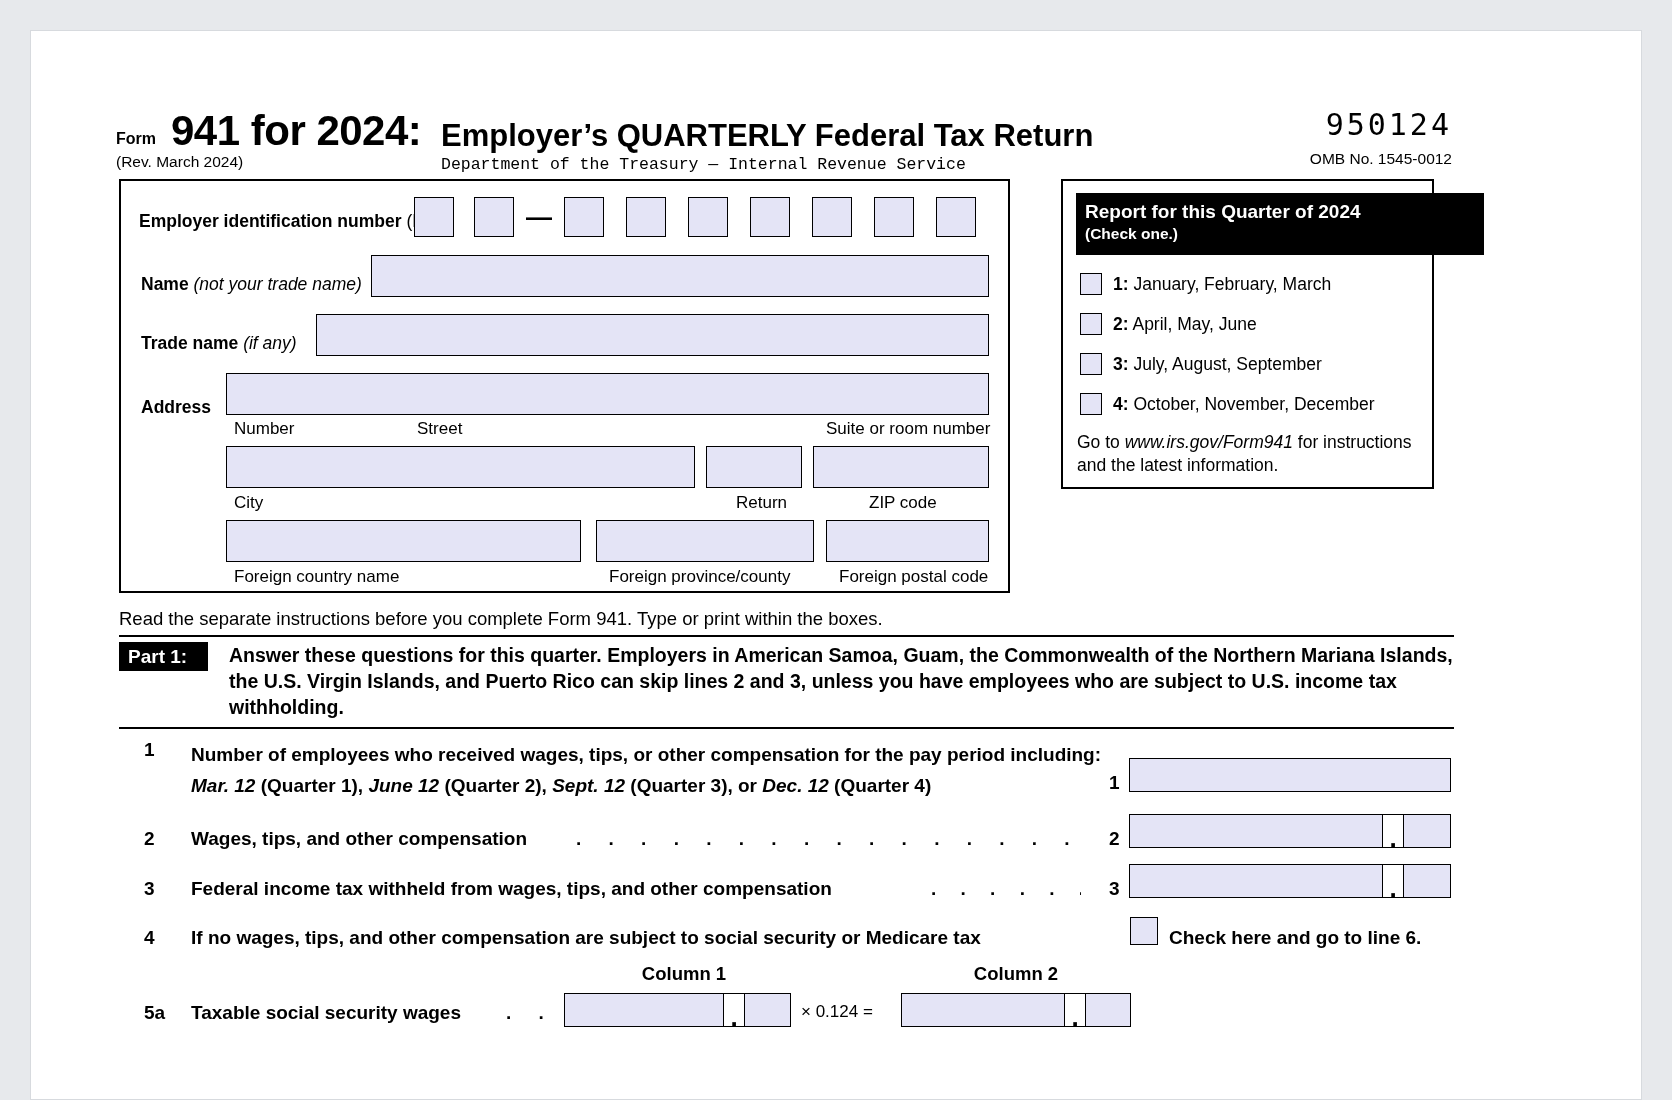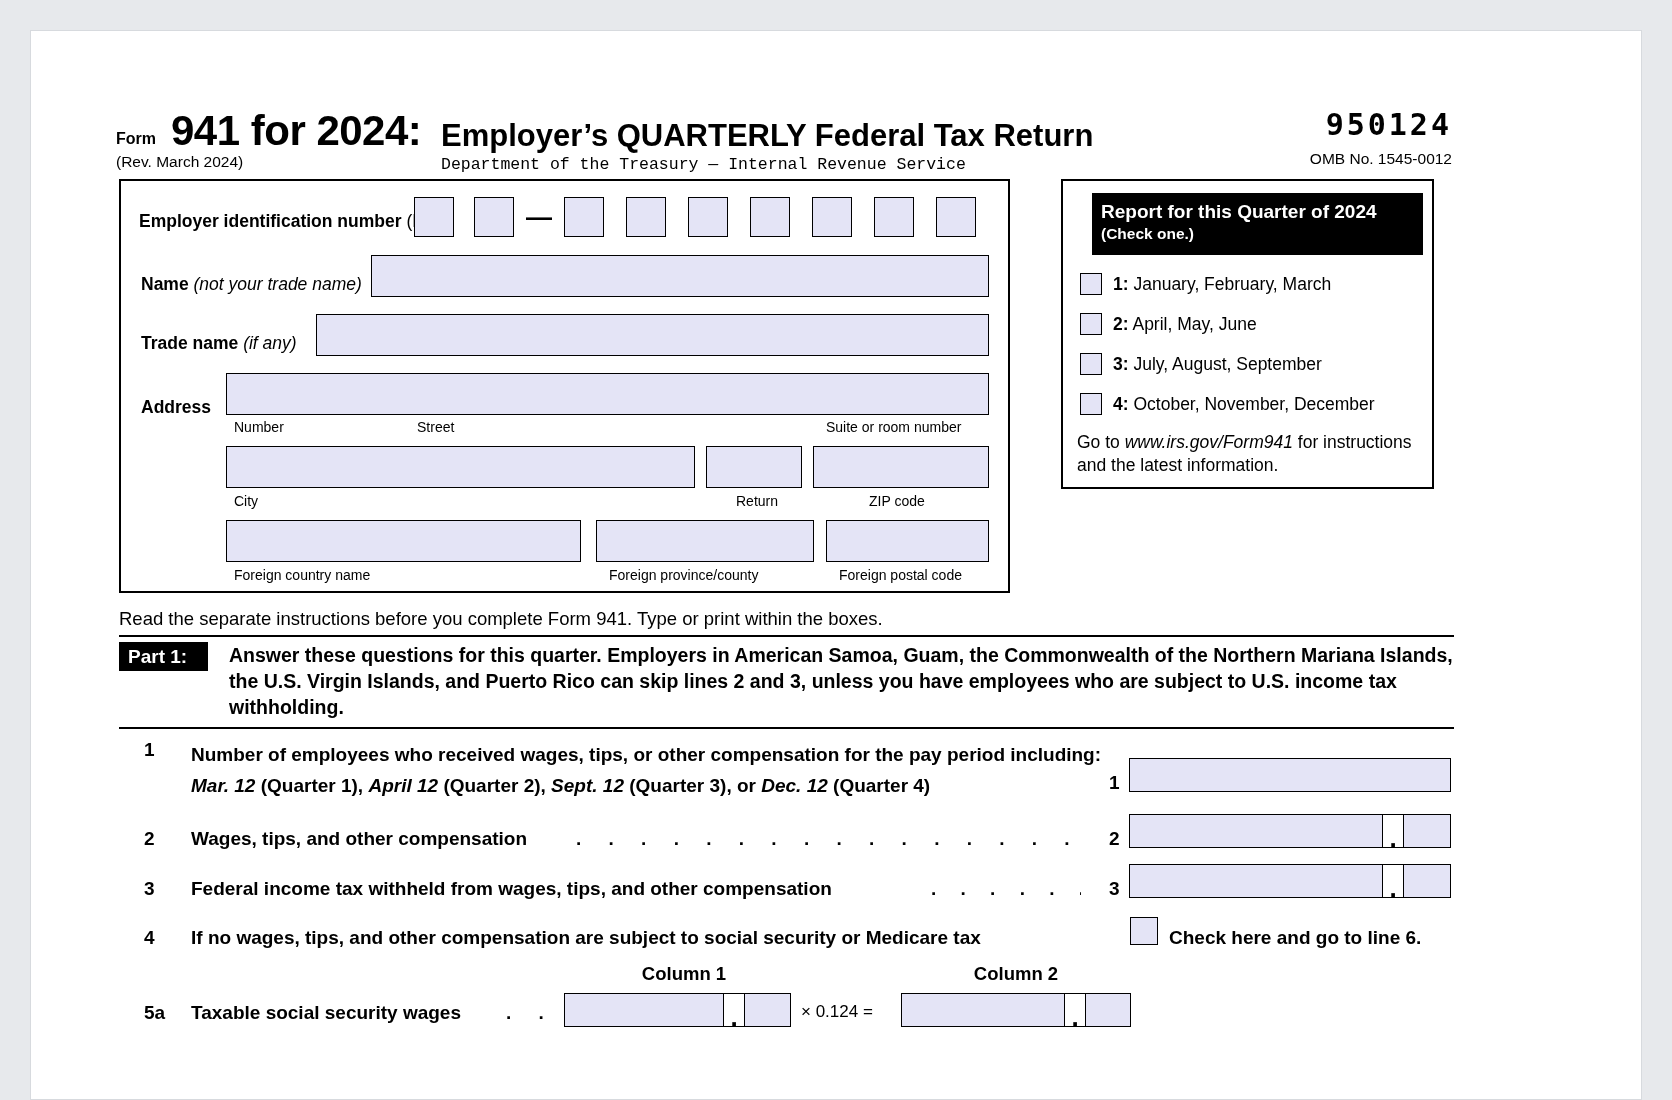--- a/index.html
+++ b/index.html
@@ -18,30 +18,30 @@
   .b{font-weight:bold;}
   .i{font-style:italic;}
   .bi{font-weight:bold;font-style:italic;}
 
   
   .form-word{font-size:16px;font-weight:bold;}
   .rev{font-size:15.5px;}
   .form-big{font-size:42px;font-weight:bold;letter-spacing:-0.5px;}
   .form-title{font-size:31px;font-weight:bold;}
   .dept{font-size:16.5px;font-family:Liberation Mono, monospace;}
-  .barcode{font-family:"DejaVu Sans Mono", monospace;font-size:30px;font-weight:bold;letter-spacing:3px;text-align:center;}
+  .barcode{font-family:"DejaVu Sans Mono", monospace;font-size:30px;font-weight:normal;letter-spacing:3px;text-align:center;}
   .omb{font-size:15.5px;text-align:right;}
 
   
   .frame{border:2px solid #000;background:#fff;}
   .field{background:var(--fill);border:1.5px solid #000;}
   .ein{width:40px;height:40px;}
   .ein-dash{width:50px;text-align:center;font-weight:bold;font-size:26px;line-height:40px;}
   .lbl{font-size:17.5px;white-space:nowrap;}
-  .sub{font-size:14px;white-space:nowrap;text-align:center;}
+  .sub{font-size:17px;white-space:nowrap;text-align:center;}
 
   
   .band{background:#000;color:#fff;}
   .band-title{font-size:19px;font-weight:bold;padding:8px 9px 0 9px;white-space:nowrap;}
   .band-sub{font-size:15.5px;font-weight:bold;padding:2px 9px 0 9px;}
   .cb{background:var(--fill);border:1.5px solid #000;}
   .q-opt{font-size:17.5px;white-space:nowrap;}
   .goto{font-size:17.5px;line-height:23px;}
 
   
@@ -124,21 +124,21 @@
     <div class="abs sub" style="left:838px;top:462px">ZIP code</div>
 
     <div class="abs field" style="left:195px;top:489px;width:355px;height:42px"></div>
     <div class="abs field" style="left:565px;top:489px;width:218px;height:42px"></div>
     <div class="abs field" style="left:795px;top:489px;width:163px;height:42px"></div>
     <div class="abs sub" style="left:203px;top:536px">Foreign country name</div>
     <div class="abs sub" style="left:578px;top:536px">Foreign province/county</div>
     <div class="abs sub" style="left:808px;top:536px">Foreign postal code</div>
 
     <div class="abs frame" style="left:1030px;top:148px;width:373px;height:310px">
-      <div class="abs band" style="left:29px;top:12px;width:331px;height:62px">
+      <div class="abs band" style="left:13px;top:12px;width:408px;height:62px">
         <div class="band-title">Report for this Quarter of 2024</div>
         <div class="band-sub">(Check one.)</div>
       </div>
 
       <div class="abs cb" style="left:17px;top:92px;width:22px;height:22px"></div>
       <div class="abs q-opt" style="left:50px;top:93px">
         <span class="b">1:</span>
         <span>January, February, March</span>
       </div>
 
@@ -167,21 +167,21 @@
 
     <div class="abs read-note" style="left:88px;top:577px">Read the separate instructions before you complete Form 941. Type or print within the boxes.</div>
     <div class="abs rule" style="left:88px;top:604px;width:1335px;height:2px"></div>
 
     <div class="abs part-badge" style="left:88px;top:611px;width:89px;height:29px">Part 1:</div>
     <div class="abs part-head" style="left:198px;top:611px;width:1233px">Answer these questions for this quarter. Employers in American Samoa, Guam, the Commonwealth of the Northern Mariana Islands, the U.S. Virgin Islands, and Puerto Rico can skip lines 2 and 3, unless you have employees who are subject to U.S. income tax withholding.</div>
     <div class="abs rule" style="left:88px;top:696px;width:1335px;height:2px"></div>
 
     <div class="abs lnum" style="left:113px;top:708px">1</div>
     <div class="abs ltext-wrap" style="left:160px;top:708px;width:915px">
-      <span>Number of employees who received wages, tips, or other compensation for the pay period including: </span><span class="bi">Mar. 12</span><span> (Quarter 1), </span><span class="bi">April 12</span><span> (Quarter 2), </span><span class="bi">Sept. 12</span><span> (Quarter 3), or </span><span class="bi">Dec. 12</span><span> (Quarter 4)</span>
+      <span>Number of employees who received wages, tips, or other compensation for the pay period including: </span><span class="bi">Mar. 12</span><span> (Quarter 1), </span><span class="bi">June 12</span><span> (Quarter 2), </span><span class="bi">Sept. 12</span><span> (Quarter 3), or </span><span class="bi">Dec. 12</span><span> (Quarter 4)</span>
     </div>
     <div class="abs lnum" style="left:1078px;top:741px">1</div>
     <div class="abs field" style="left:1098px;top:727px;width:322px;height:34px"></div>
 
     <div class="abs lnum" style="left:113px;top:797px">2</div>
     <div class="abs ltext" style="left:160px;top:797px">Wages, tips, and other compensation</div>
     <div class="abs dots" style="left:545px;top:797px;width:505px">. . . . . . . . . . . . . . . . .</div>
     <div class="abs lnum" style="left:1078px;top:797px">2</div>
     <div class="abs money" style="left:1098px;top:783px;width:322px;height:34px">
       <div class="m-dollars" style="width:252px"></div>

